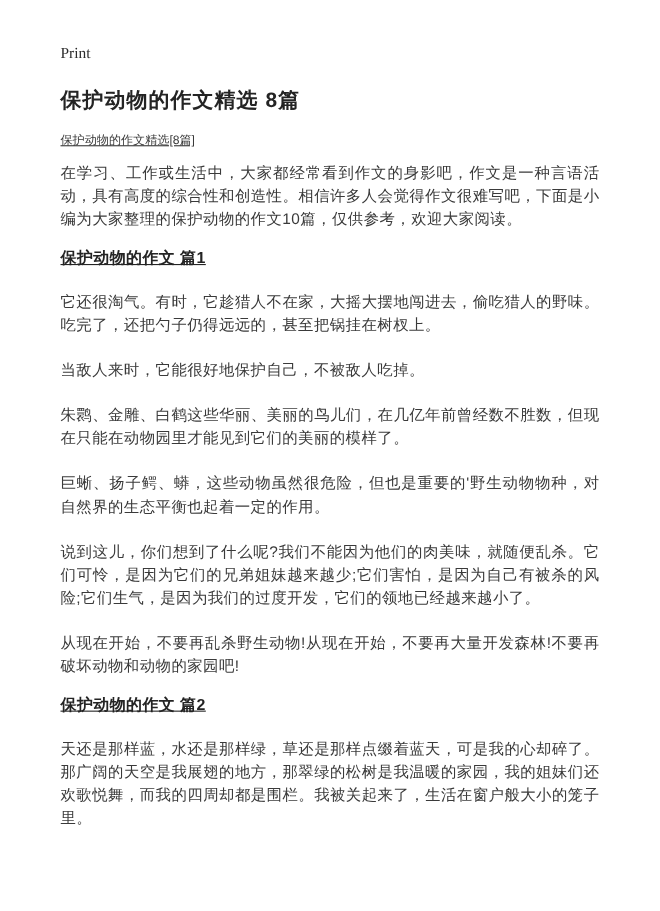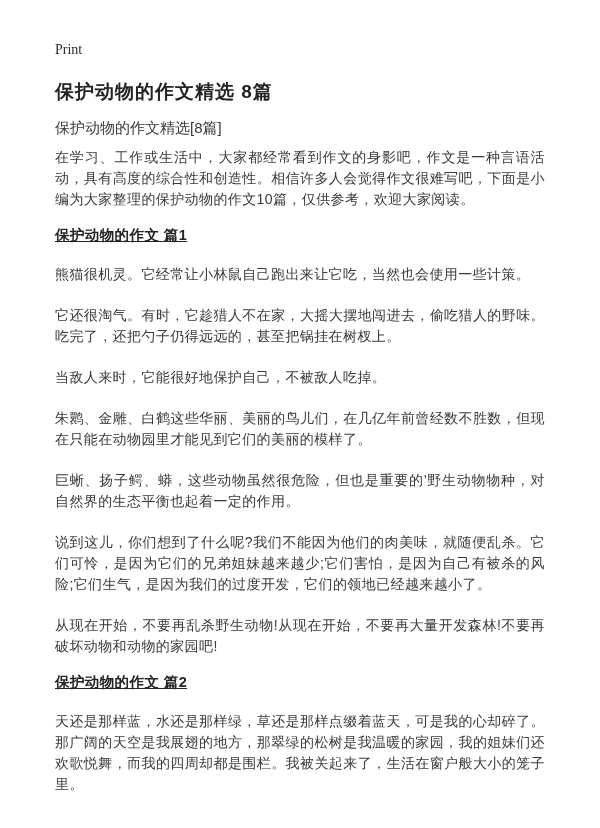--- a/index.html
+++ b/index.html
@@ -32,23 +32,24 @@
   .doc-title {
     margin: 22px 0 0 0;
     font-size: 19px;
     line-height: 24px;
     font-weight: 700;
     color: #242424;
     letter-spacing: 1px;
   }
   .subtitle {
     margin: 15px 0 0 0;
-    font-size: 15px;
+    font-size: 11px;
     line-height: 18px;
     color: #3a3a3a;
+    text-decoration: underline;
   }
   .body-para {
     margin: 20px 0 0 0;
     font-size: 14px;
     line-height: 21px;
     letter-spacing: 0.4px;
     text-align: justify;
     color: #3a3a3a;
   }
   .body-para.intro {
@@ -72,21 +73,20 @@
   <span class="print-link">Print</span>
 
   <h1 class="doc-title">保护动物的作文精选 8篇</h1>
 
   <p class="subtitle">保护动物的作文精选[8篇]</p>
 
   <p class="body-para intro">在学习、工作或生活中，大家都经常看到作文的身影吧，作文是一种言语活动，具有高度的综合性和创造性。相信许多人会觉得作文很难写吧，下面是小编为大家整理的保护动物的作文10篇，仅供参考，欢迎大家阅读。</p>
 
   <h2 class="section-heading">保护动物的作文 篇1</h2>
 
-  <p class="body-para">熊猫很机灵。它经常让小林鼠自己跑出来让它吃，当然也会使用一些计策。</p>
   <p class="body-para">它还很淘气。有时，它趁猎人不在家，大摇大摆地闯进去，偷吃猎人的野味。吃完了，还把勺子仍得远远的，甚至把锅挂在树杈上。</p>
   <p class="body-para">当敌人来时，它能很好地保护自己，不被敌人吃掉。</p>
   <p class="body-para">朱鹮、金雕、白鹤这些华丽、美丽的鸟儿们，在几亿年前曾经数不胜数，但现在只能在动物园里才能见到它们的美丽的模样了。</p>
   <p class="body-para">巨蜥、扬子鳄、蟒，这些动物虽然很危险，但也是重要的'野生动物物种，对自然界的生态平衡也起着一定的作用。</p>
   <p class="body-para">说到这儿，你们想到了什么呢?我们不能因为他们的肉美味，就随便乱杀。它们可怜，是因为它们的兄弟姐妹越来越少;它们害怕，是因为自己有被杀的风险;它们生气，是因为我们的过度开发，它们的领地已经越来越小了。</p>
   <p class="body-para">从现在开始，不要再乱杀野生动物!从现在开始，不要再大量开发森林!不要再破坏动物和动物的家园吧!</p>
 
   <h2 class="section-heading">保护动物的作文 篇2</h2>
 
   <p class="body-para">天还是那样蓝，水还是那样绿，草还是那样点缀着蓝天，可是我的心却碎了。那广阔的天空是我展翅的地方，那翠绿的松树是我温暖的家园，我的姐妹们还欢歌悦舞，而我的四周却都是围栏。我被关起来了，生活在窗户般大小的笼子里。</p>

